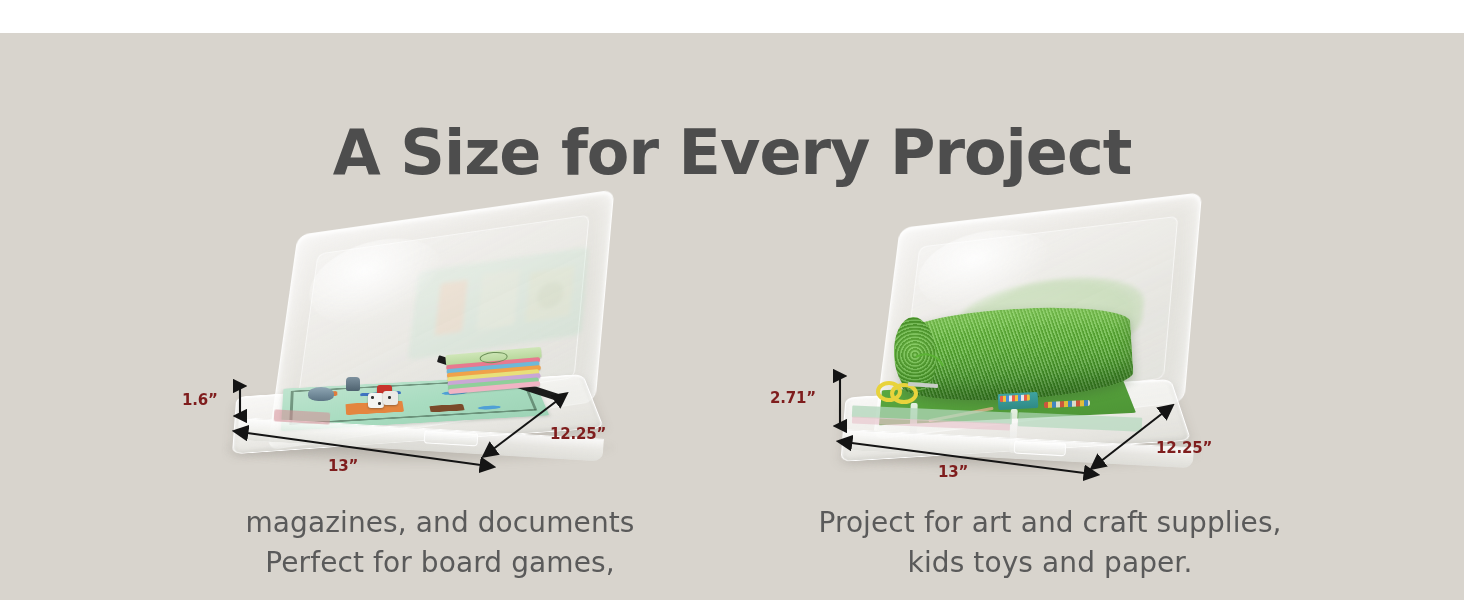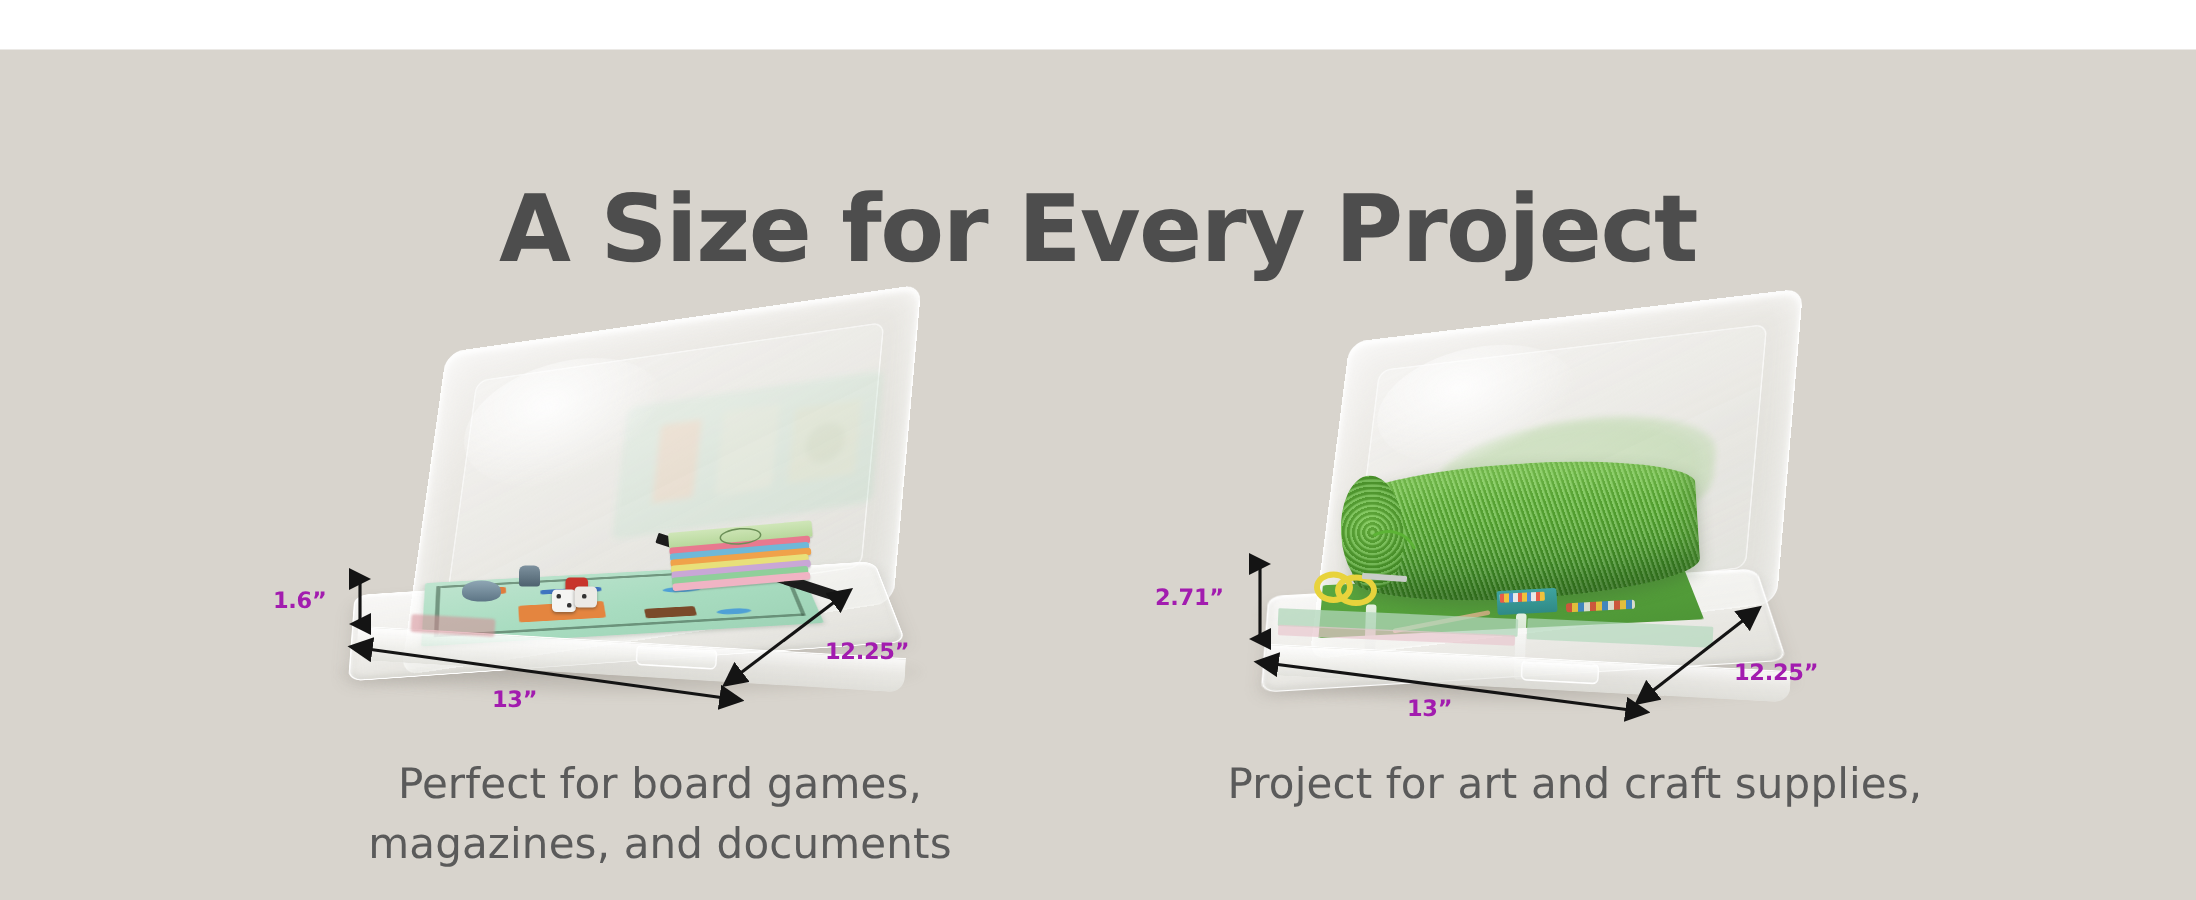--- a/index.html
+++ b/index.html
@@ -241,21 +241,21 @@
     position: absolute;
     border-radius: 1px;
   }
 
   
   .dim-label {
     position: absolute;
     font-family: "DejaVu Sans", sans-serif;
     font-size: 15px;
     font-weight: bold;
-    color: #a21caf;
+    color: #7f1d1d;
     white-space: nowrap;
     letter-spacing: -0.2px;
   }
   .dim-svg {
     position: absolute;
     overflow: visible;
   }
 
   
   .caption {
@@ -394,22 +394,22 @@
           <marker id="aL3e" markerWidth="8" markerHeight="8" refX="4" refY="4" orient="auto">
             <path d="M8,4 L0,0 L0,8 Z" fill="#141414"></path>
           </marker>
         </defs>
         <line x1="8" y1="64" x2="82" y2="8" stroke="#141414" stroke-width="2.1" marker-start="url(#aL3s)" marker-end="url(#aL3e)"></line>
       </svg>
 
     </div>
 
     <div class="caption">
+      <span>magazines, and documents</span>
       <span>Perfect for board games,</span>
-      <span>magazines, and documents</span>
     </div>
   </div>
 
   <div class="panel" id="panel-right">
 
     <div class="product-stage">
 
       <div class="ground-shadow" style="left:80px; top:236px; width:360px; height:32px;"></div>
 
       <div class="lid" style="left:112px; top:4px; width:312px; height:212px;
@@ -506,16 +506,17 @@
             <path d="M8,4 L0,0 L0,8 Z" fill="#141414"></path>
           </marker>
         </defs>
         <line x1="8" y1="64" x2="80" y2="8" stroke="#141414" stroke-width="2.1" marker-start="url(#aR3s)" marker-end="url(#aR3e)"></line>
       </svg>
 
     </div>
 
     <div class="caption">
       <span>Project for art and craft supplies,</span>
+      <span>kids toys and paper.</span>
     </div>
   </div>
 
 </div>
 
 </body></html>

